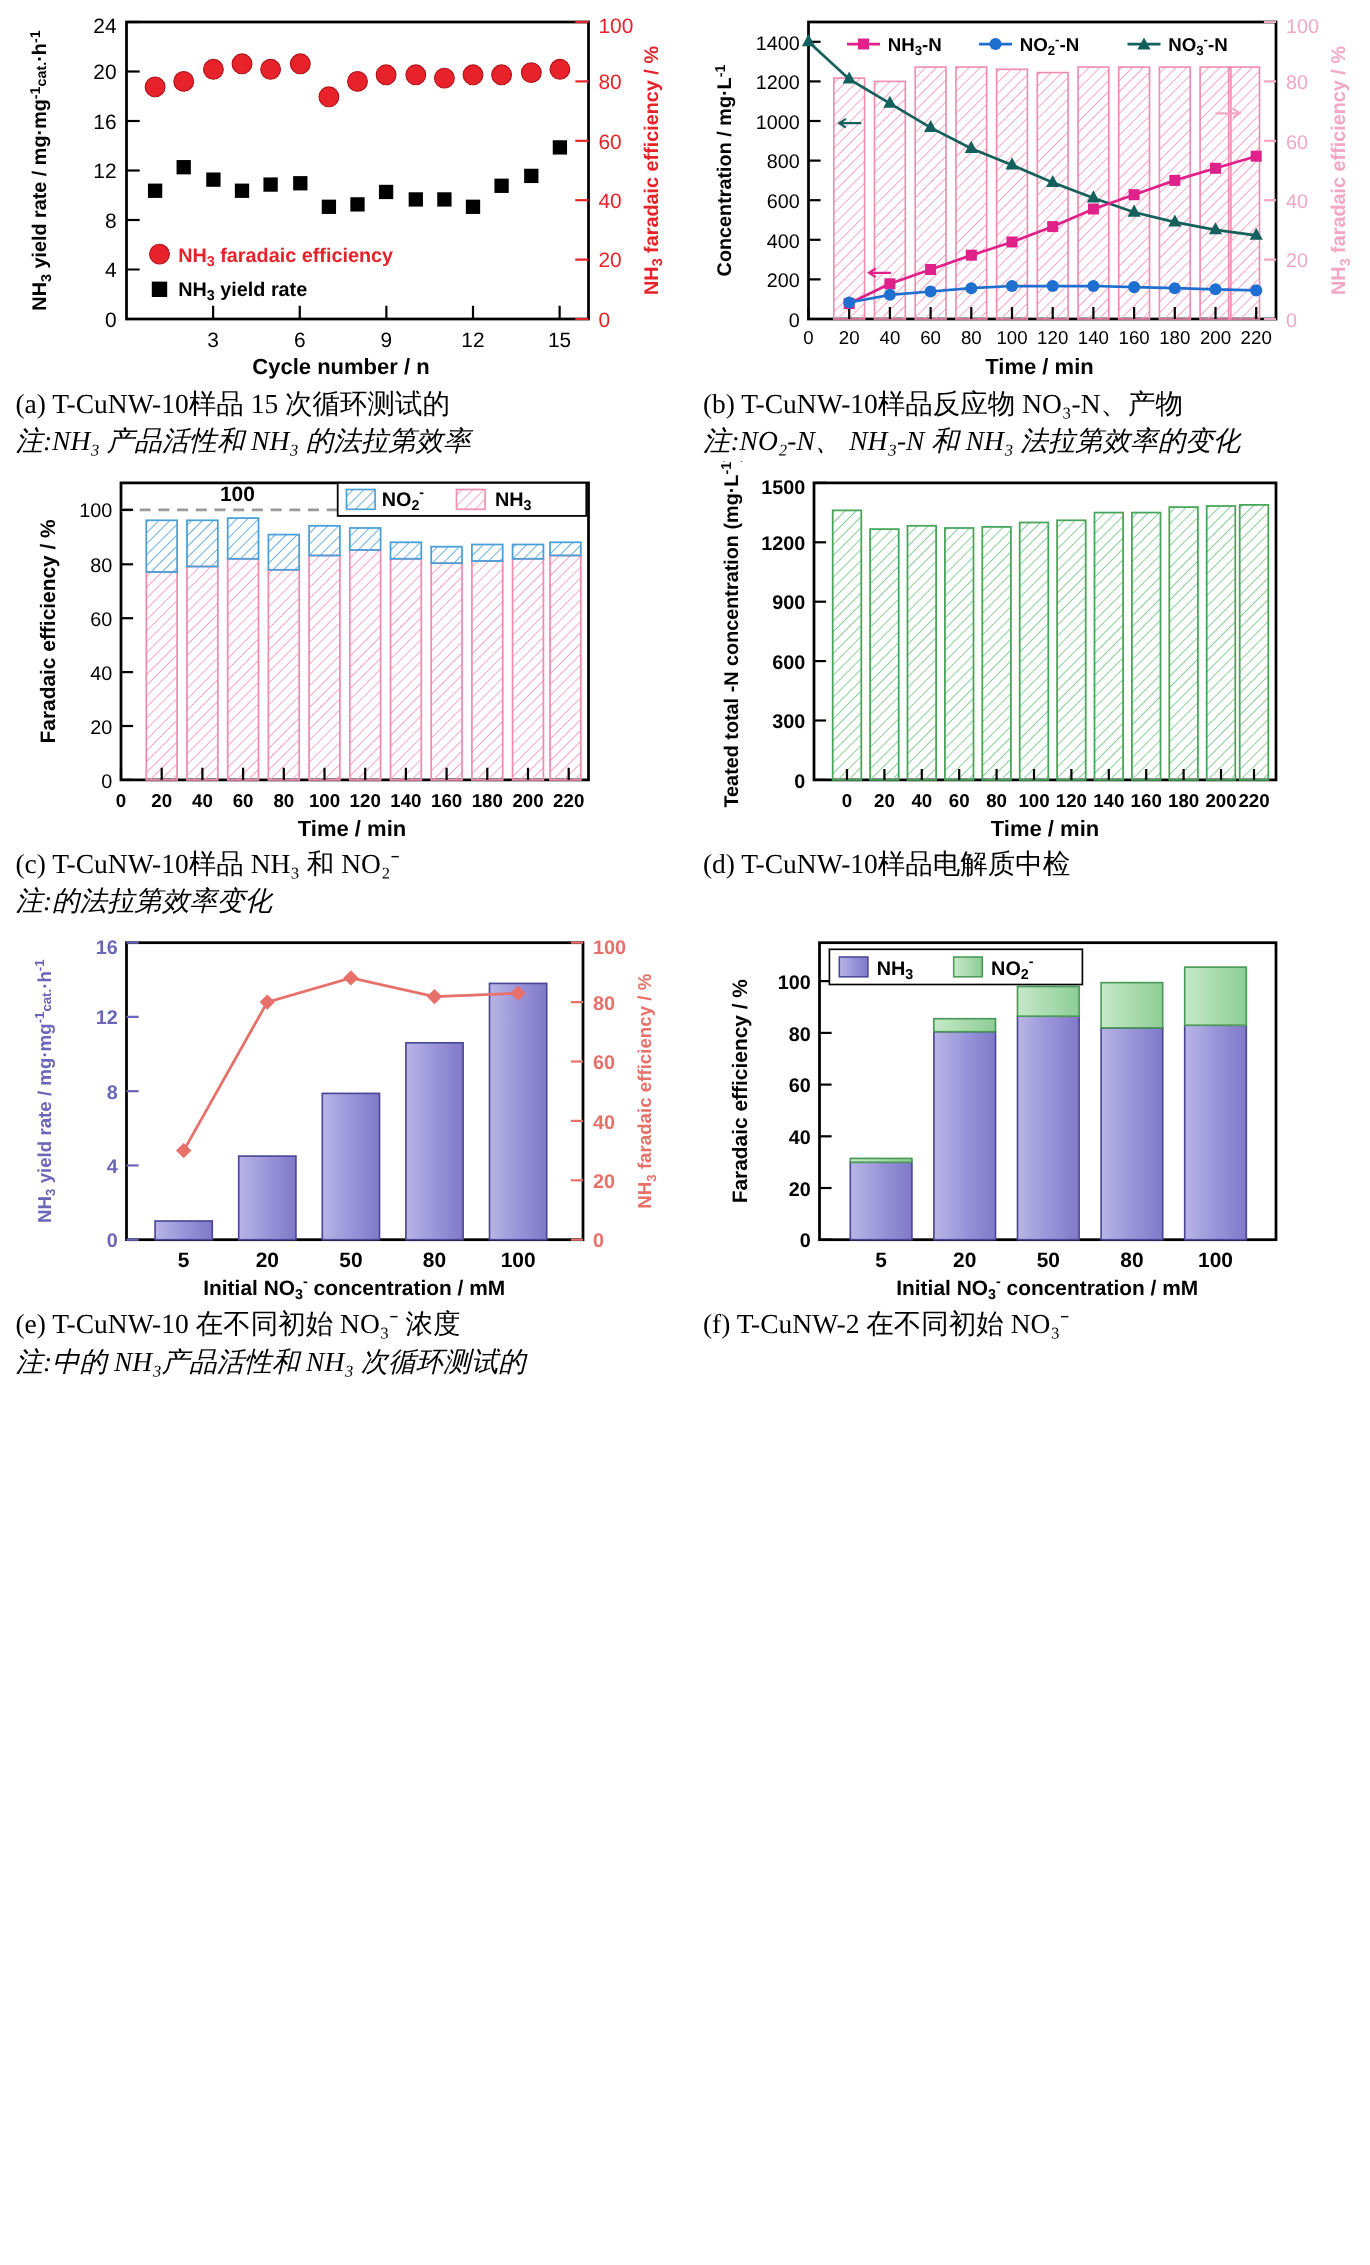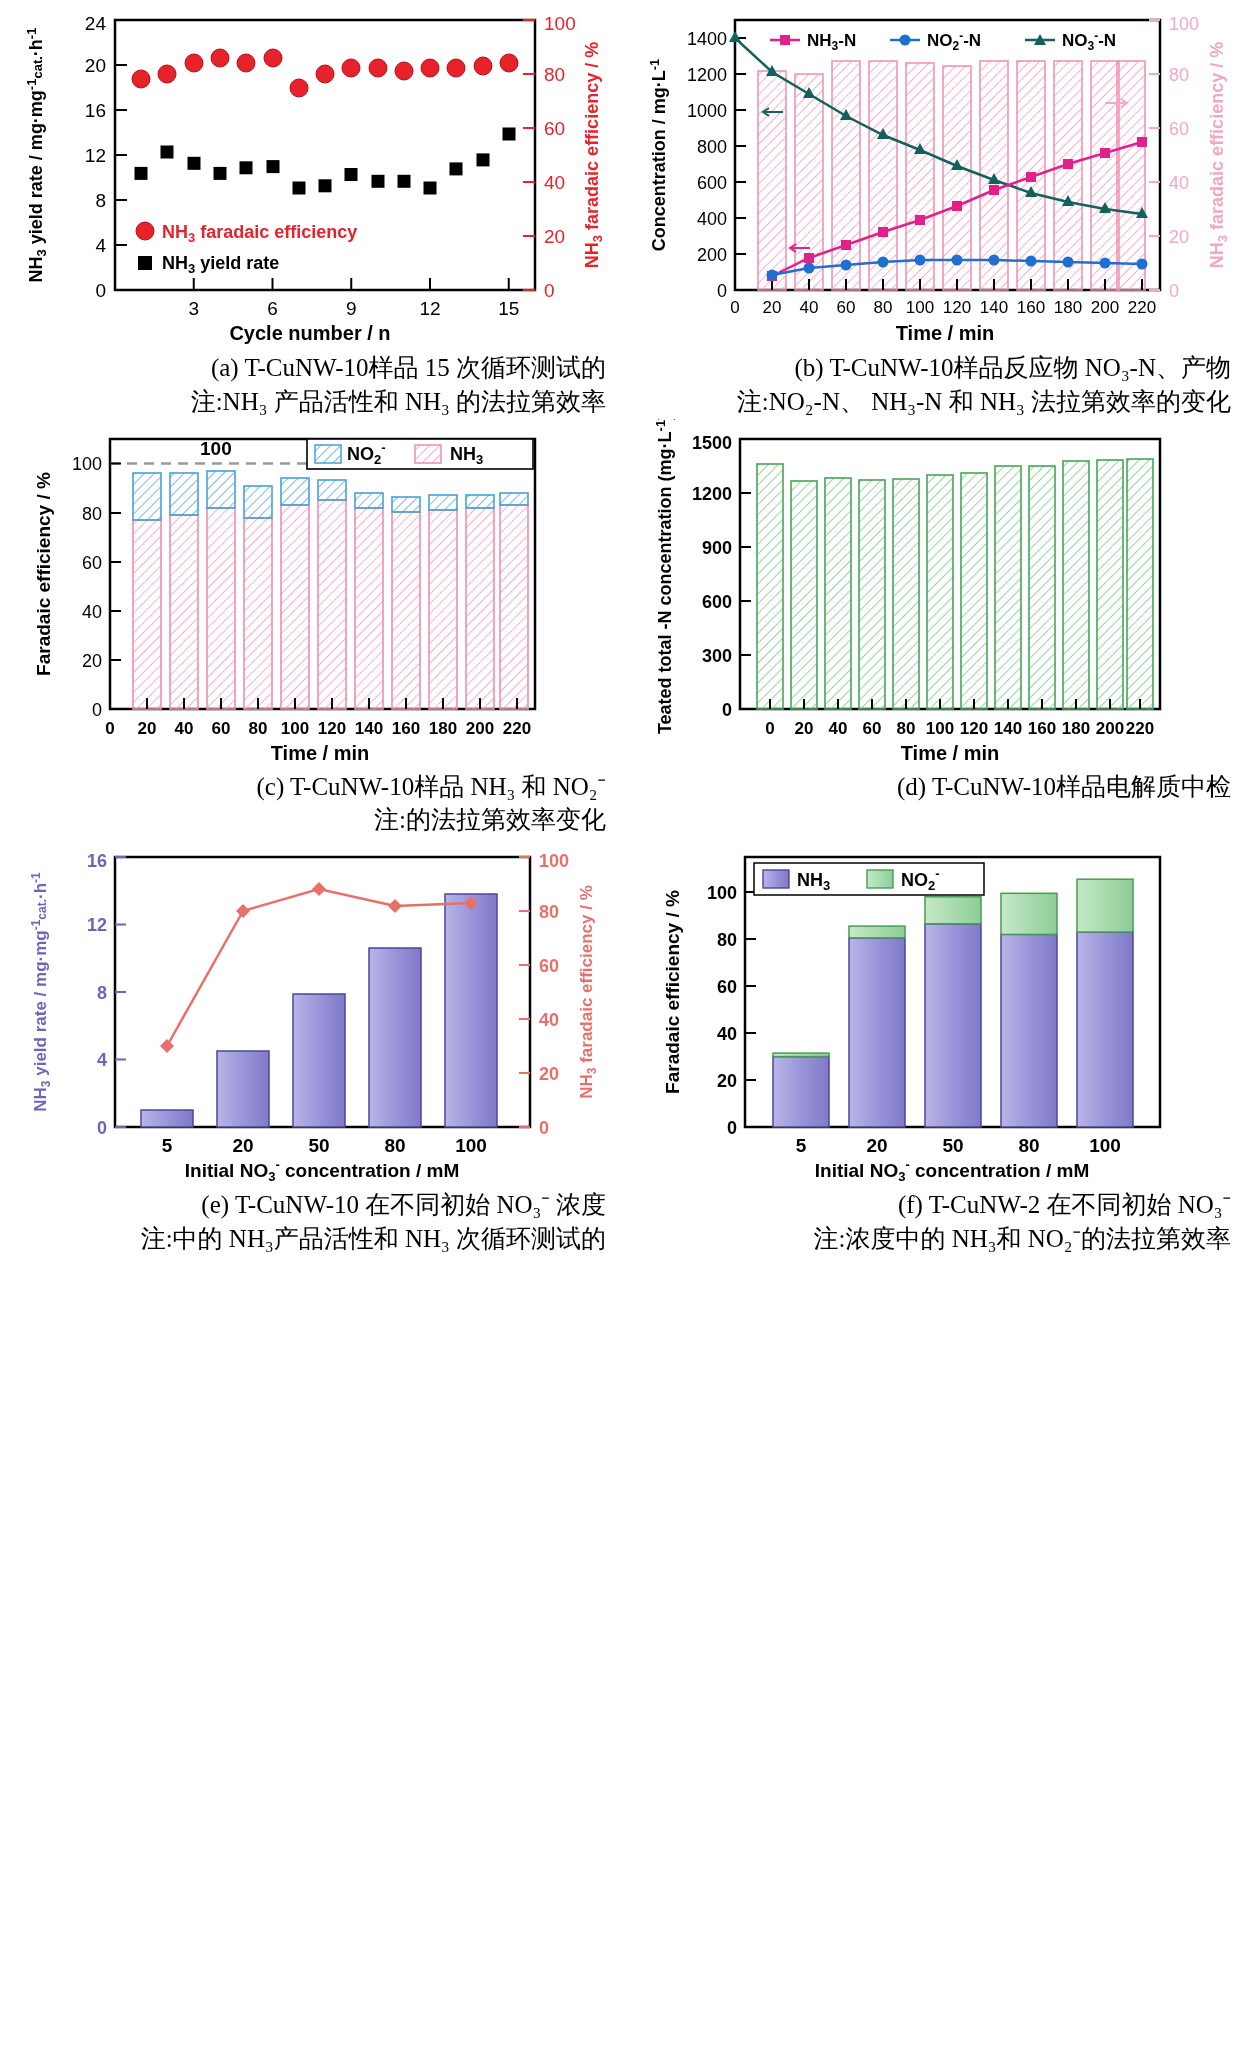--- a/index.html
+++ b/index.html
@@ -1,22 +1,22 @@
 <!DOCTYPE html>
 <html><head>
 <meta charset="utf-8">
 <style>
   html,body{margin:0;padding:0;background:#ffffff;}
   body{width:1245px;height:2059px;font-family:"Liberation Serif",serif;color:#000;}
   .page{position:relative;width:1245px;height:2059px;}
   .grid{display:grid;grid-template-columns:620px 620px;column-gap:5px;row-gap:0;padding:0 0 0 0;}
   .cell{position:relative;}
   .figbox{position:relative;width:600px;height:345px;margin:0 auto;}
-  .cap{font-family:"Liberation Serif",serif;font-size:25px;line-height:1.35;text-align:right;margin:6px 14px 0 14px;}
-  .cap .note{display:block;}
+  .cap{font-family:"Liberation Serif",serif;font-size:25px;line-height:1.35;text-align:left;margin:6px 14px 0 14px;}
+  .cap .note{display:block;font-style:italic;}
   svg{display:block;}
   text{font-family:"Liberation Sans",sans-serif;}
 </style>
 </head>
 <body>
 
 <div class="page">
 <div class="grid">
 
   <div class="cell">
@@ -606,18 +606,17 @@
           <rect x="119" y="26" width="230" height="32" fill="#fff" stroke="#000" stroke-width="1.5"></rect>
           <rect x="128" y="33" width="26" height="18" fill="url(#purpleGrad2)" stroke="#4b4796" stroke-width="1.4"></rect>
           <text x="162" y="49" font-size="18" font-weight="bold">NH<tspan font-size="13" dy="4">3</tspan></text>
           <rect x="232" y="33" width="26" height="18" fill="url(#greenGrad2)" stroke="#4a9a56" stroke-width="1.4"></rect>
           <text x="266" y="49" font-size="18" font-weight="bold">NO<tspan font-size="13" dy="4">2</tspan><tspan font-size="13" dy="-12">-</tspan></text>
         </g>
       </svg>
     </div>
     <div class="cap">
       <span>(f) T-CuNW-2 在不同初始 NO₃⁻</span>
-      <span class="note">注:浓度中的 NH₃和 NO₂⁻的法拉第效率</span>
     </div>
   </div>
 
 </div>
 </div>
 
 </body></html>

